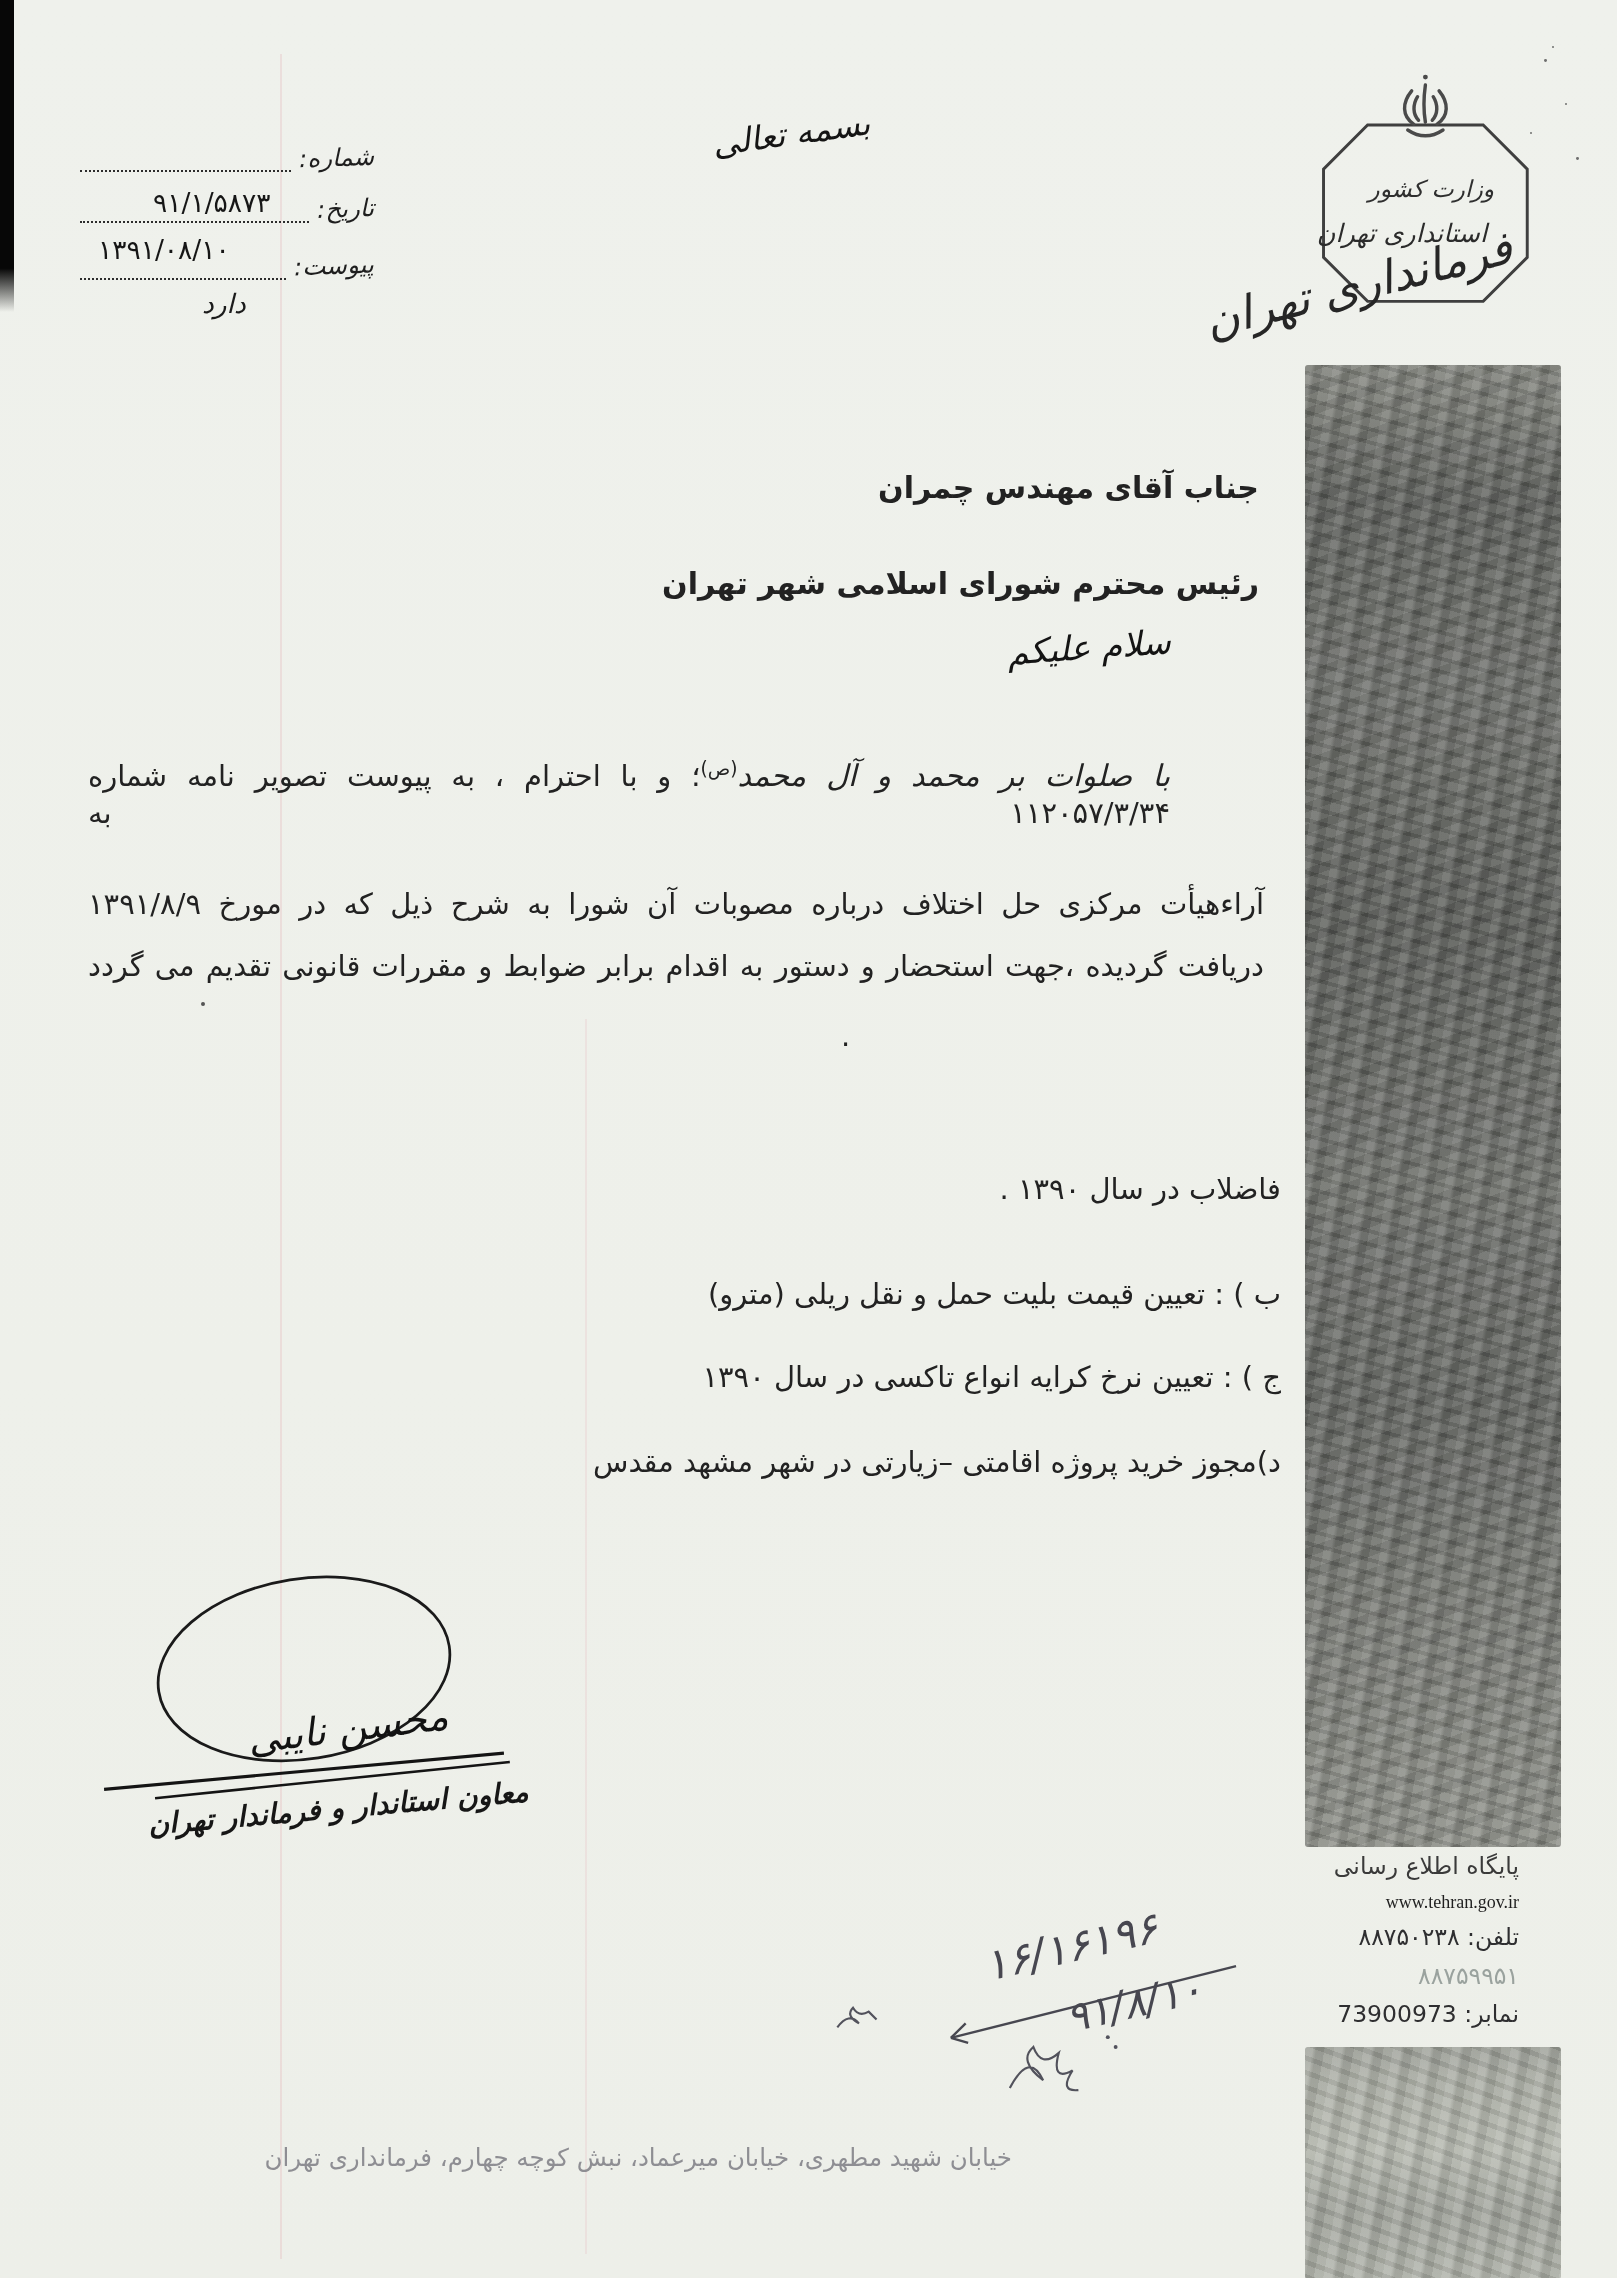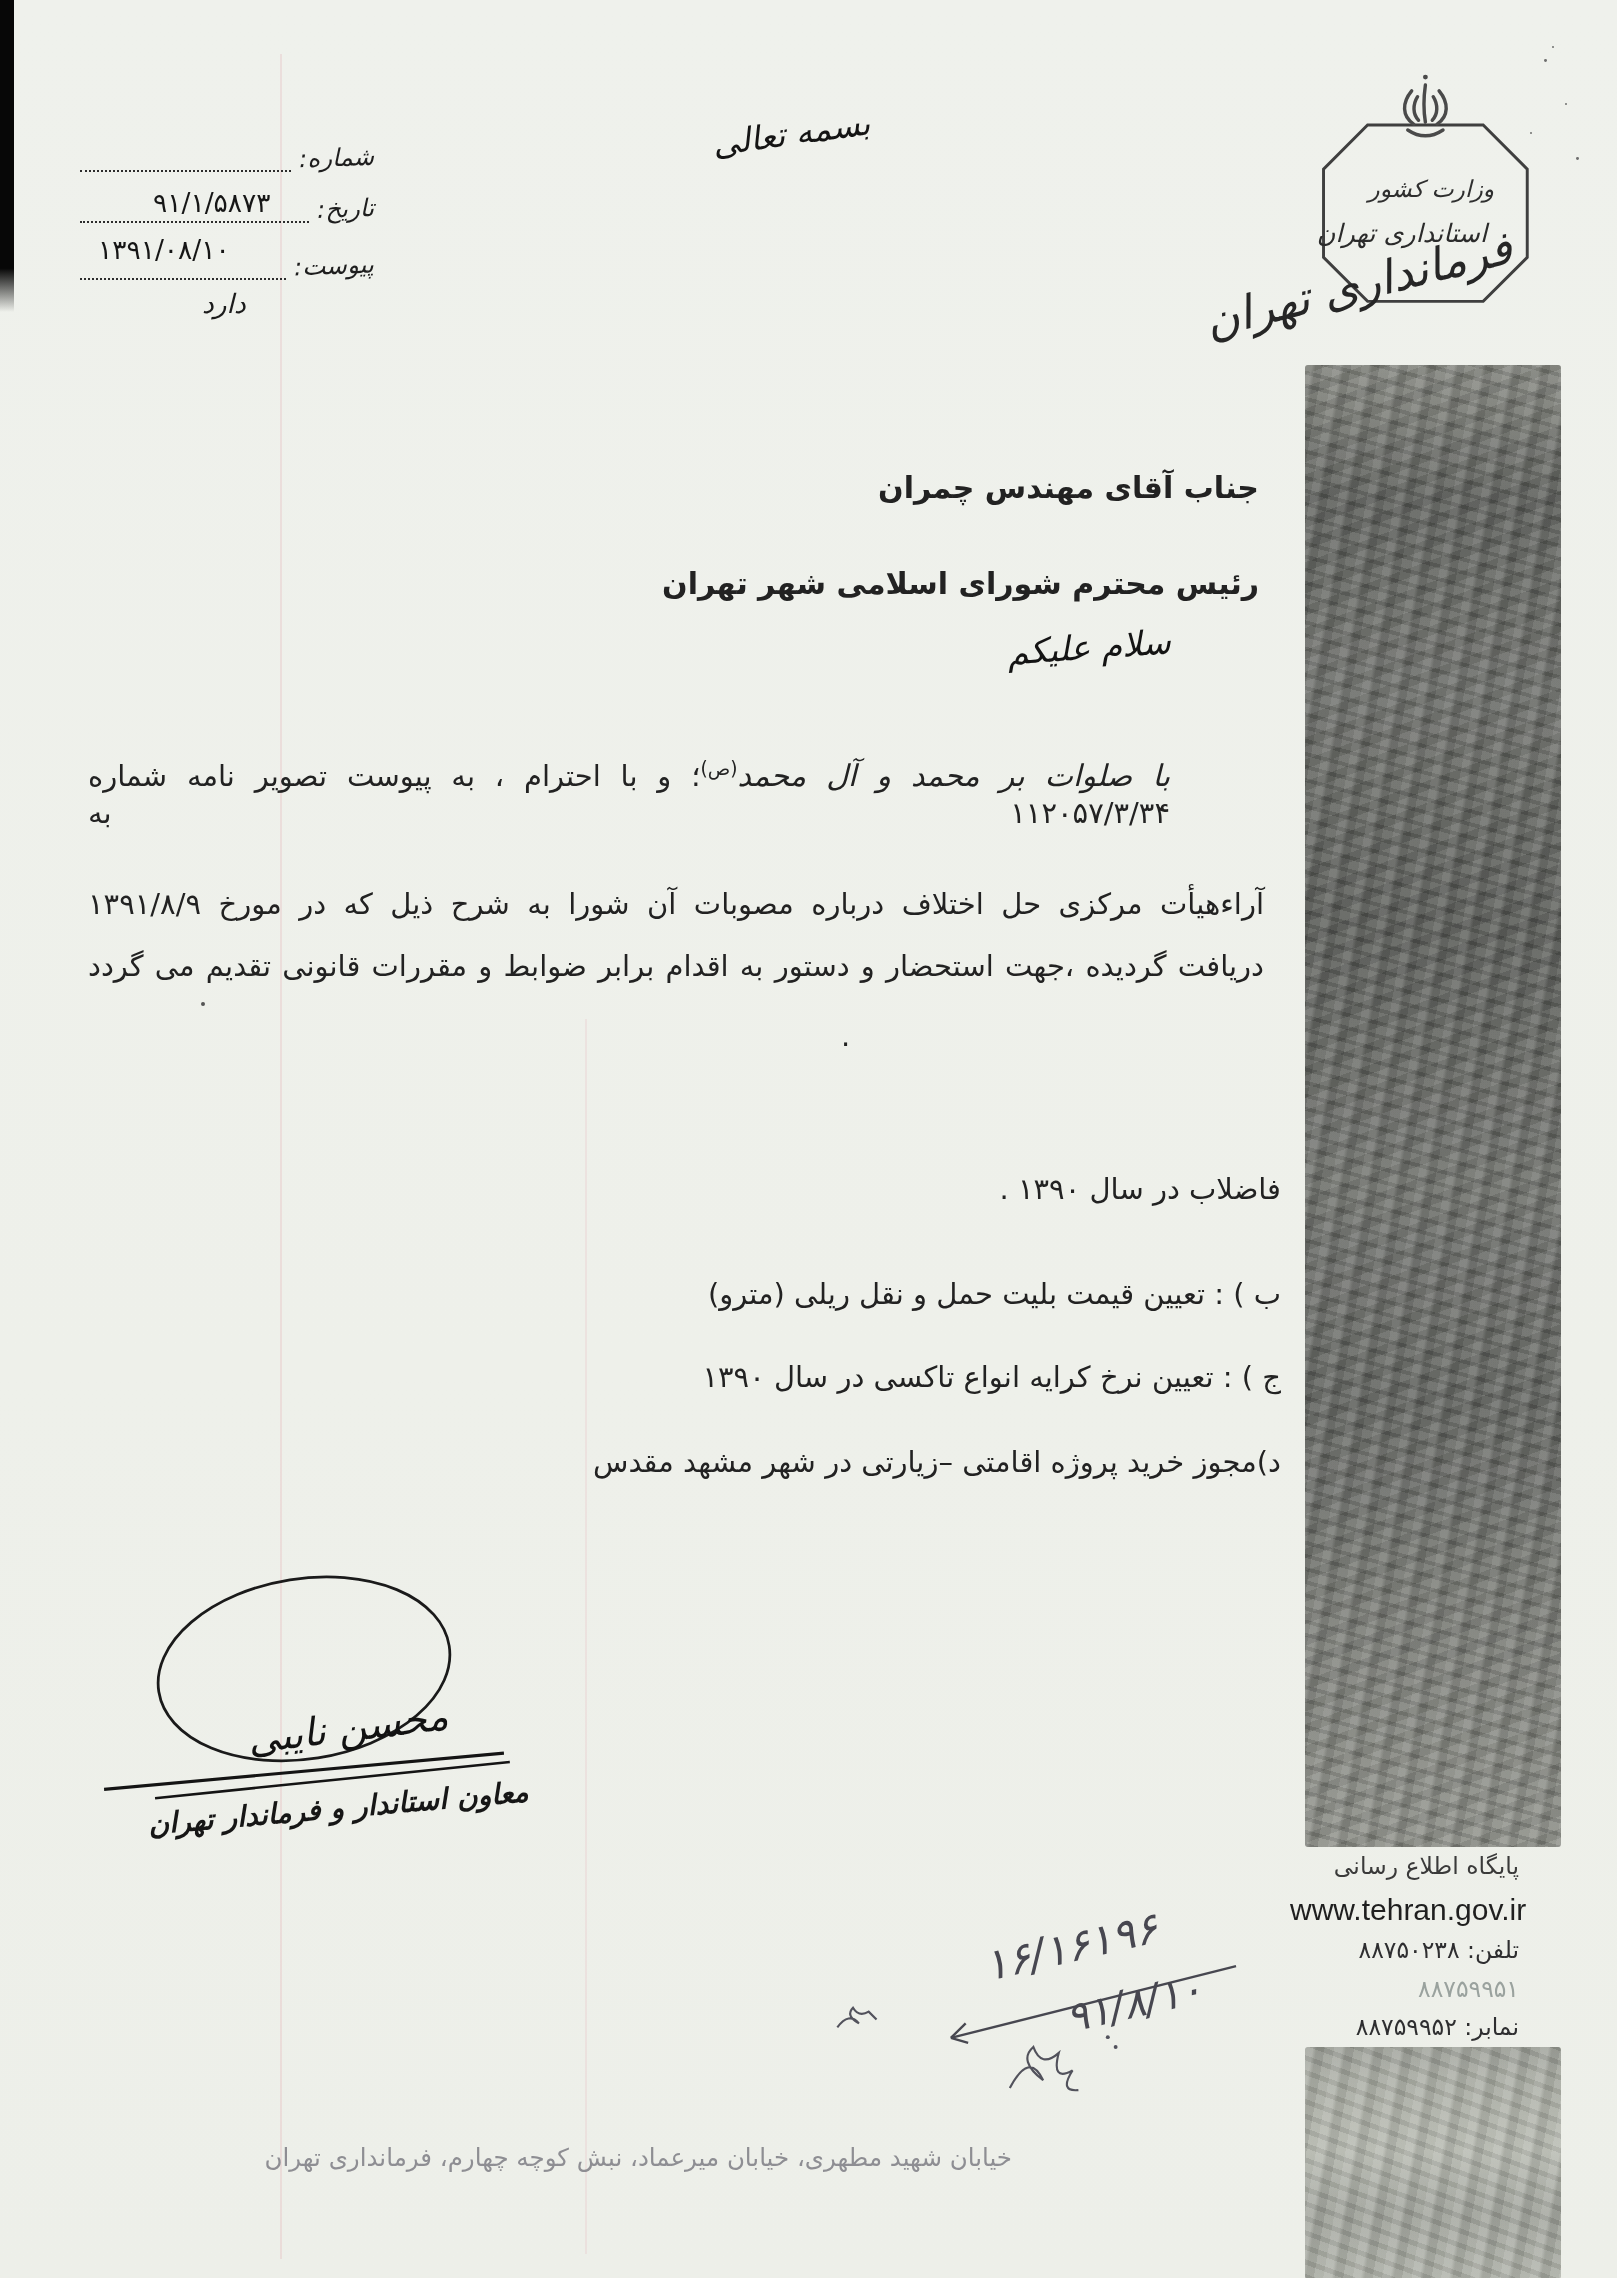--- a/index.html
+++ b/index.html
@@ -119,24 +119,24 @@
   <svg class="abs" style="left:98px;top:1563px;" width="461" height="294" viewBox="0 0 470 300">
     <ellipse cx="210" cy="108" rx="150" ry="92" fill="none" stroke="#1a1a1a" stroke-width="2.8" transform="rotate(-9 210 108)"></ellipse>
     <path d="M6,231 L414,194" stroke="#141414" stroke-width="3.2" fill="none"></path>
     <path d="M58,240 L420,203" stroke="#141414" stroke-width="2.6" fill="none"></path>
     <text x="255" y="182" text-anchor="middle" font-size="40" font-style="italic" fill="#121212" transform="rotate(-7 255 170)">محسن نایبی</text>
     <text x="245" y="260" text-anchor="middle" font-size="29" font-style="italic" font-weight="bold" fill="#161616" transform="rotate(-5 245 250)">معاون استاندار و فرماندار تهران</text>
   </svg>
 
   <div class="abs rtl" style="left:1290px;top:1854px;width:229px;text-align:right;">
     <div class="contact-line" style="color:#3a3a3a;">پایگاه اطلاع رسانی</div>
-    <div class="contact-line" style="direction:ltr;font-family:Liberation Sans, sans-serif;font-size:30px;color:#1f1f1f;margin-top:12px;">www.tehran.gov.ir</div>
+    <div class="contact-line" style="direction:ltr;font-family:Liberation Serif, serif;font-size:18px;color:#1f1f1f;margin-top:12px;">www.tehran.gov.ir</div>
     <div class="contact-line">تلفن: ۸۸۷۵۰۲۳۸</div>
     <div class="contact-line" style="color:#9aa29e;">۸۸۷۵۹۹۵۱</div>
-    <div class="contact-line">نمابر: ۸۸۷۵۹۹۵۲</div>
+    <div class="contact-line">نمابر: 73900973</div>
   </div>
 
   <svg class="abs" style="left:804px;top:1892px;" width="490" height="255" viewBox="0 0 500 260">
     <g transform="rotate(-13 280 90)" fill="#474750">
       <text x="280" y="70" text-anchor="middle" font-size="44" font-style="italic" letter-spacing="3">۱۶/۱۶۱۹۶</text>
       <g stroke="#474750" stroke-width="2.4" fill="none">
         <path d="M140,118 L440,112"></path>
         <path d="M140,118 L158,107"></path>
         <path d="M140,118 L156,127"></path>
       </g>

